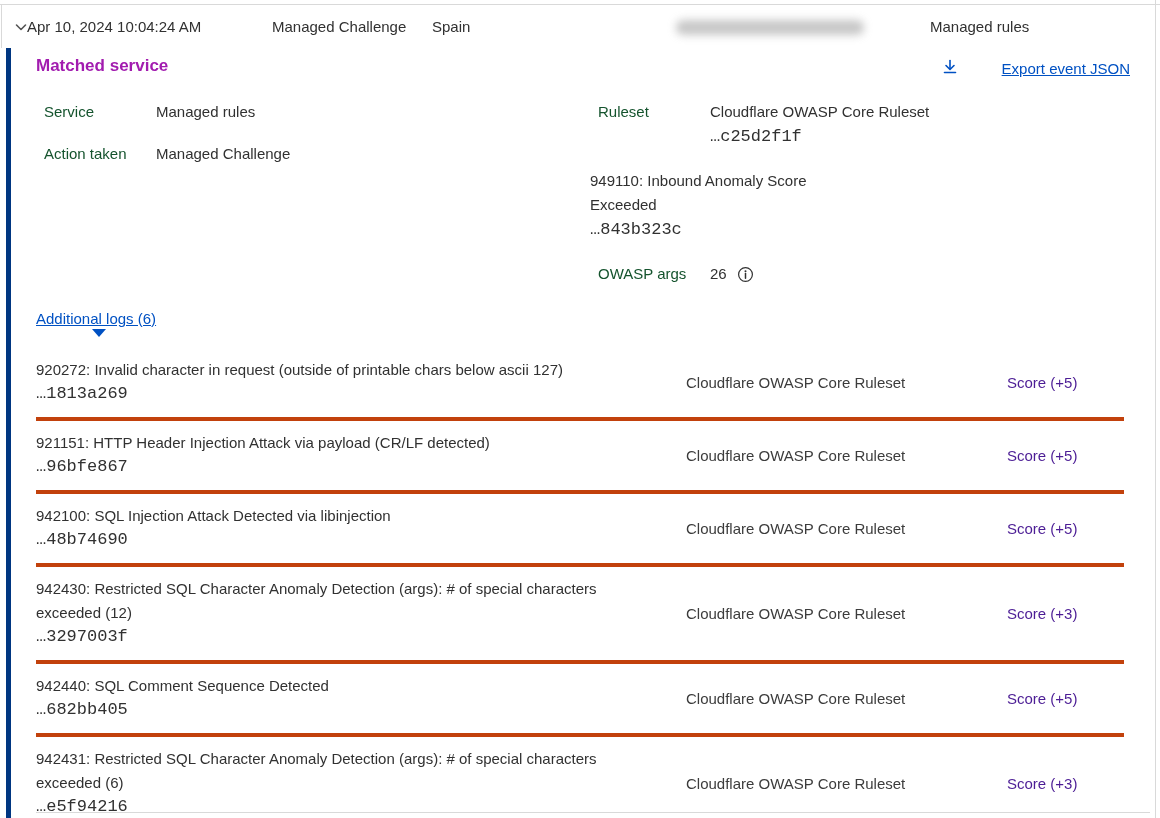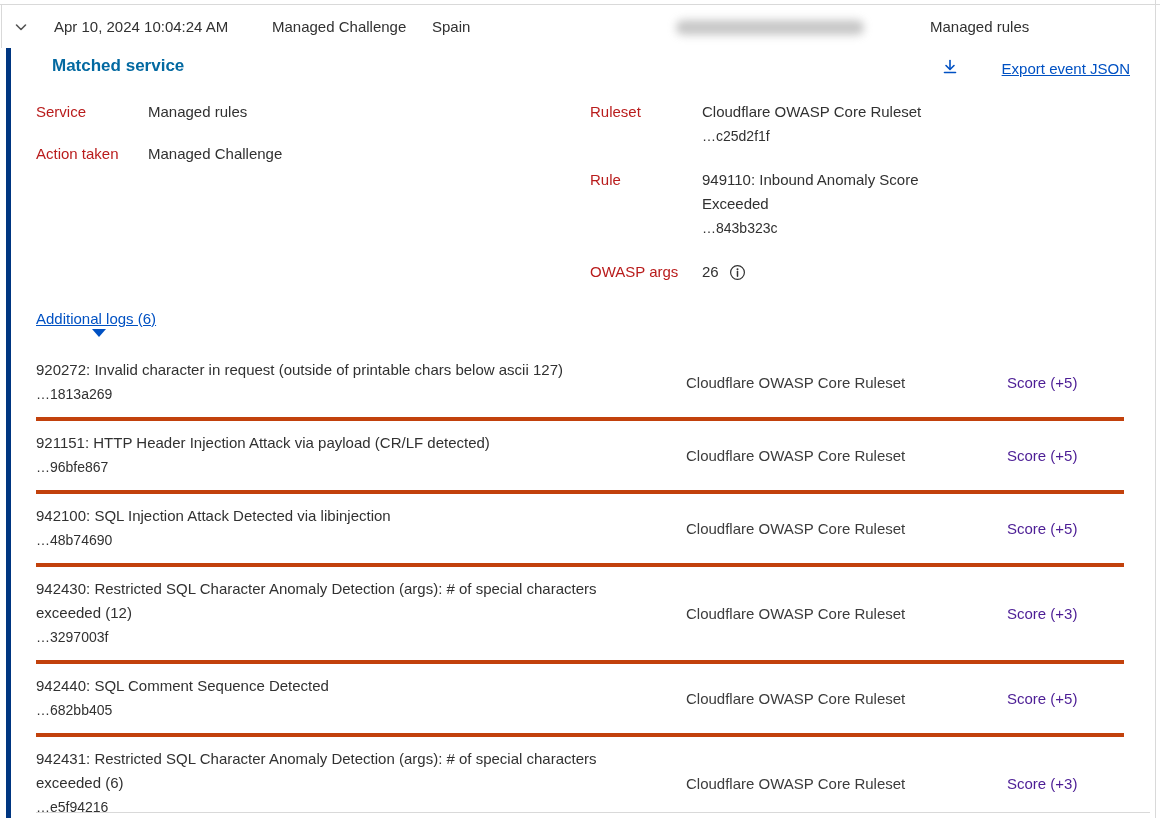--- a/index.html
+++ b/index.html
@@ -6,51 +6,51 @@
   html, body { background: #ffffff; }
   body {
     font-family: "Liberation Sans", sans-serif;
     color: #313131;
     width: 1160px;
     height: 818px;
     position: relative;
     overflow: hidden;
     font-size: 15px;
   }
-  .mono { font-family: Liberation Sans, sans-serif; font-size: 14px; }
+  .mono { font-family: Liberation Mono, monospace; font-size: 17px; }
 
   
   .card-top-border { position: absolute; top: 4px; left: 0; width: 1160px; height: 0; border-top: 1px solid #d9d9d9; }
   .card-right-border { position: absolute; top: 0; right: 4px; width: 1px; height: 818px; background: #d9d9d9; }
   .card-left-border { position: absolute; top: 4px; left: 1px; width: 1px; height: 44px; background: #d9d9d9; }
 
   
   .event-header { position: absolute; top: 5px; left: 0; width: 1150px; height: 43px; line-height: 43px; cursor: pointer; }
   .event-header > span { position: absolute; top: 0; height: 43px; line-height: 43px; white-space: nowrap; }
   .chevron { position: absolute; left: 13px; top: 0; height: 43px; display: flex; align-items: center; }
-  .hdr-ts { left: 54px; }
+  .hdr-ts { left: 27px; }
   .hdr-action { left: 272px; }
   .hdr-country { left: 432px; }
   .redacted { position: absolute; left: 676px; top: 15px; width: 188px; height: 15px; background: #9a9a9a; border-radius: 7px; filter: blur(4px); opacity: .55; }
   .hdr-service { left: 930px; }
 
   
   .blue-bar { position: absolute; left: 6px; top: 48px; width: 5px; height: 770px; background: #003681; }
 
-  .panel-title { position: absolute; left: 52px; top: 56px; font-size: 17px; font-weight: 700; color: #0369a1; }
+  .panel-title { position: absolute; left: 36px; top: 56px; font-size: 17px; font-weight: 700; color: #a21caf; }
 
   .export-link { position: absolute; top: 59px; right: 30px; display: flex; align-items: center; gap: 9px; color: #0051c3; text-decoration: none; cursor: pointer; }
   .export-link .export-text { text-decoration: underline; padding-left: 35px; }
 
   .detail-col { position: absolute; top: 100px; }
   .detail-col.left { left: 36px; width: 430px; }
   .detail-col.right { left: 590px; width: 460px; }
   .detail-row { display: flex; margin-bottom: 18px; line-height: 24px; }
   .detail-col.right .detail-row { margin-bottom: 20px; }
-  .detail-label { width: 112px; flex: 0 0 112px; color: #b91c1c; }
+  .detail-label { width: 112px; flex: 0 0 112px; color: #14532d; margin-left: 8px; }
   .detail-value { color: #313131; width: 250px; }
   .owasp-value { display: flex; align-items: center; gap: 10px; }
   .info-btn { display: inline-flex; align-items: center; cursor: pointer; }
 
   .addlogs { position: absolute; left: 36px; top: 310px; display: inline-flex; align-items: center; color: #0051c3; cursor: pointer; flex-direction: column; }
   .addlogs .addlogs-text { text-decoration: underline; }
   .caret-down { width: 0; height: 0; border-left: 7px solid transparent; border-right: 7px solid transparent; border-top: 8px solid #0051c3; margin-left: 6px; margin-top: 2px; }
 
   
   .logtable { position: absolute; left: 36px; top: 348px; width: 1088px; }
@@ -110,21 +110,20 @@
 
 <div class="detail-col right">
   <div class="detail-row">
     <span class="detail-label">Ruleset</span>
     <span class="detail-value">
       <span>Cloudflare OWASP Core Ruleset</span><br>
       <span class="mono">…c25d2f1f</span>
     </span>
   </div>
   <div class="detail-row">
-    <span class="detail-label">Rule</span>
     <span class="detail-value">
       <span>949110: Inbound Anomaly Score Exceeded</span><br>
       <span class="mono">…843b323c</span>
     </span>
   </div>
   <div class="detail-row">
     <span class="detail-label">OWASP args</span>
     <span class="detail-value owasp-value">
       <span>26</span>
       <span class="info-btn">

